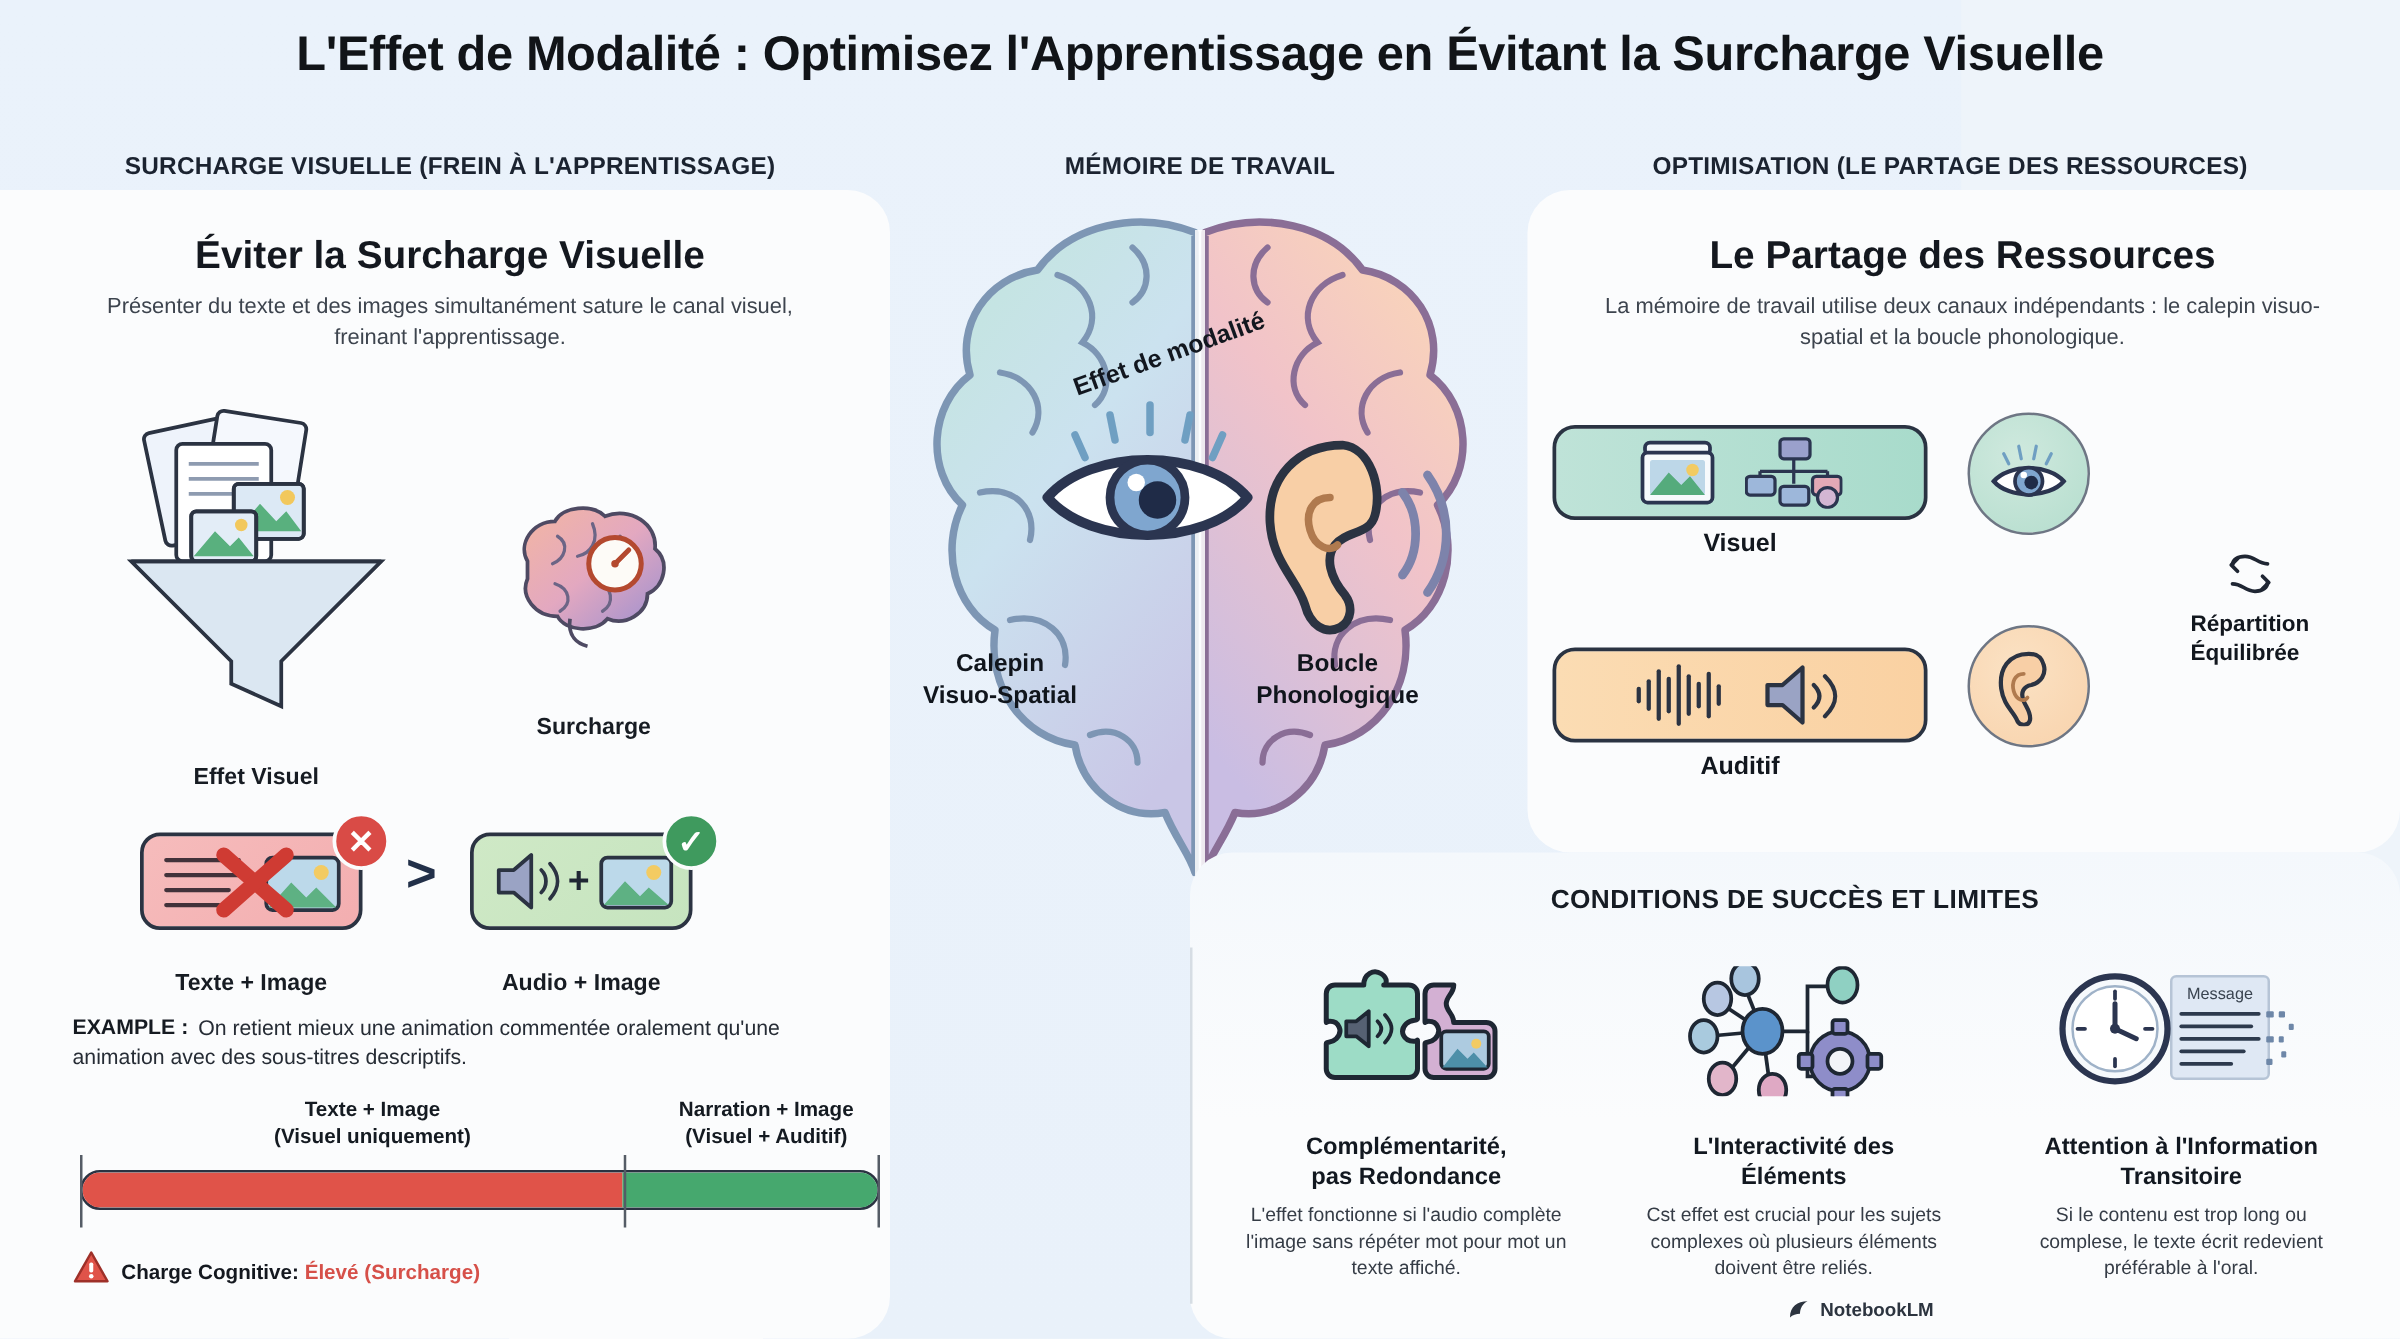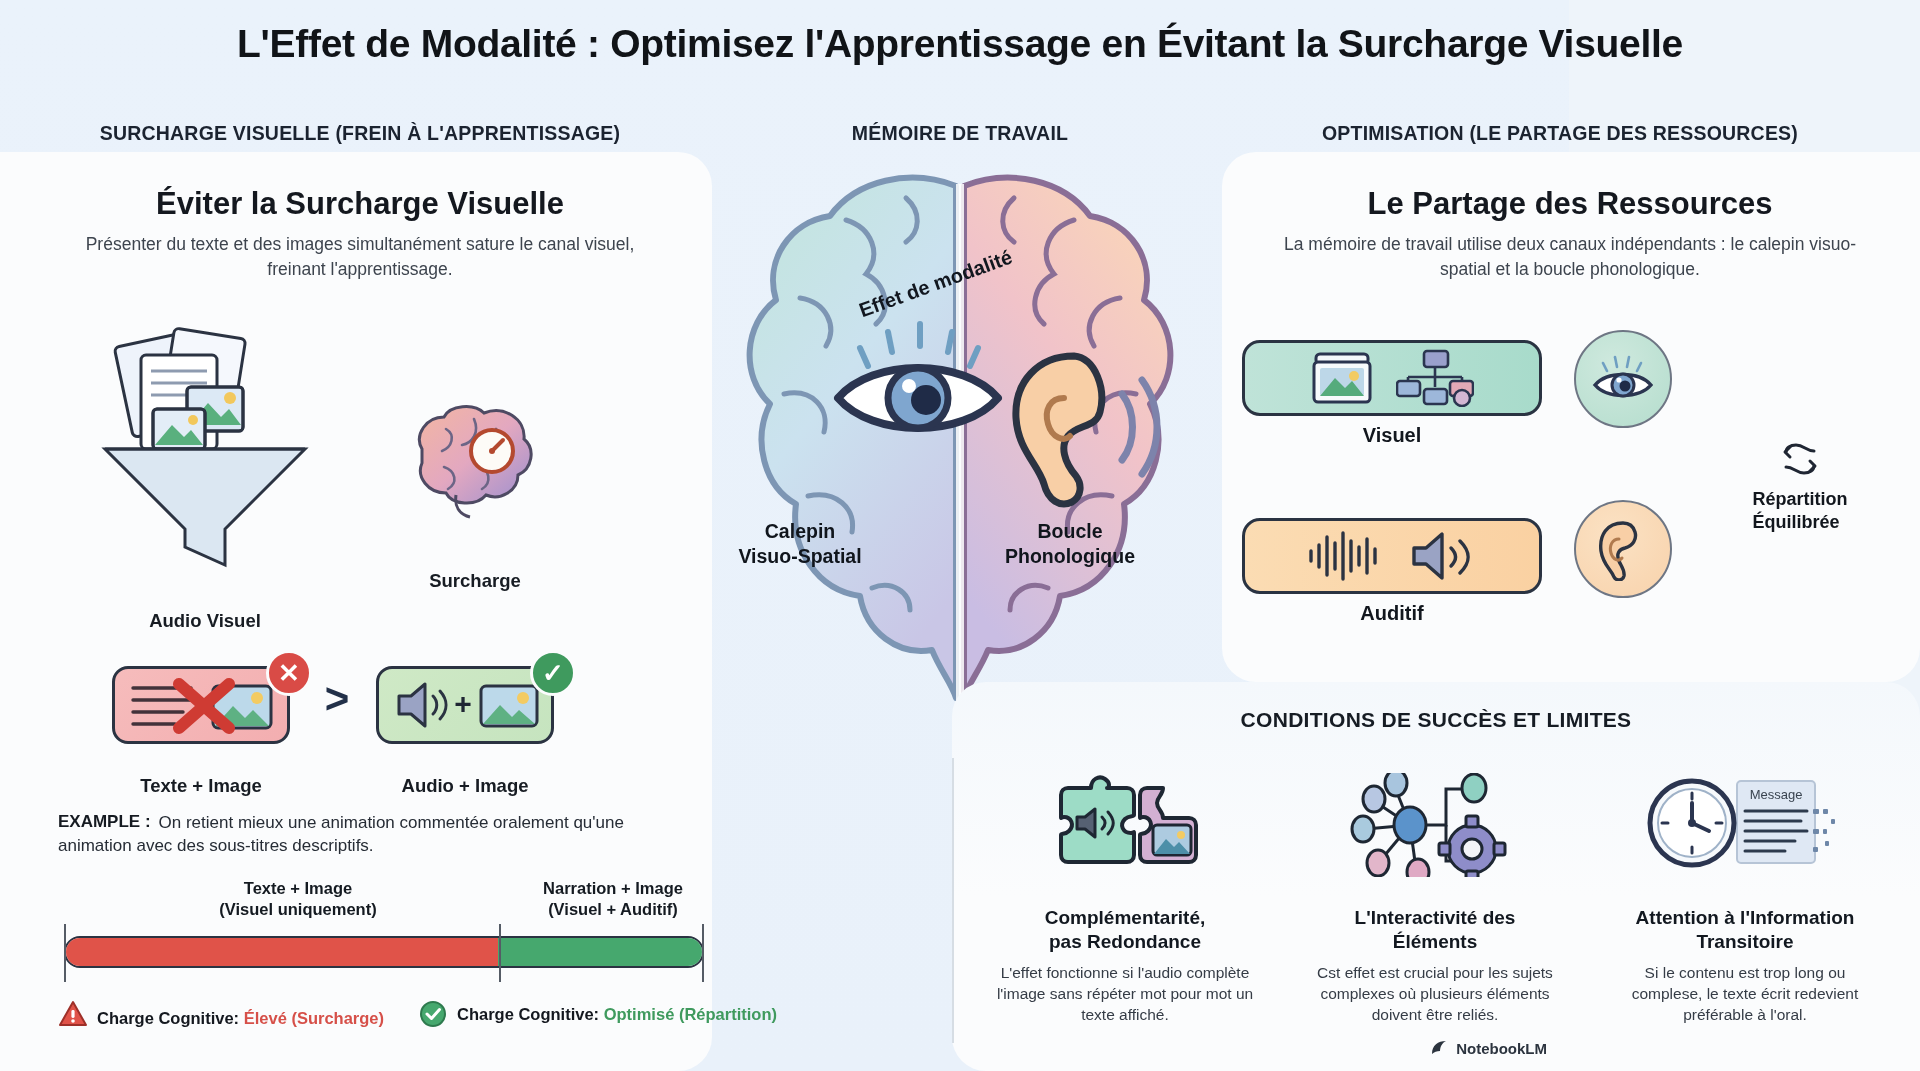--- a/index.html
+++ b/index.html
@@ -222,21 +222,21 @@
             <circle cx="118" cy="95" r="5" fill="#f2c85c" stroke="none"></circle>
             <rect x="78" y="84" width="52" height="40" rx="4" fill="none"></rect>
           </g>
         </g>
 
         <path d="M30 124 L230 124 L150 204 L150 240 L110 222 L110 204 Z" fill="#dbe7f2"></path>
         <line x1="30" y1="124" x2="230" y2="124"></line>
       </g>
     </svg>
   </div>
-  <div class="cap" style="left:75px; top:610px; width:260px;">Audio Visuel</div>
+  <div class="cap" style="left:75px; top:610px; width:260px;">Effet Visuel</div>
 
   <div id="brain-small">
     <svg width="150" height="130" viewBox="0 0 150 130">
       <defs>
         <linearGradient id="gsb" x1="0" y1="0" x2="1" y2="1">
           <stop offset="0%" stop-color="#f3b6a2"></stop>
           <stop offset="50%" stop-color="#e3a8c0"></stop>
           <stop offset="100%" stop-color="#9b8fd0"></stop>
         </linearGradient>
       </defs>
@@ -329,30 +329,20 @@
       <svg width="30" height="28" viewBox="0 0 30 28">
         <path d="M15 2 L28 25 L2 25 Z" fill="#e05349" stroke="#9e3029" stroke-width="2" stroke-linejoin="round"></path>
         <rect x="13.4" y="10" width="3.2" height="8" rx="1.4" fill="#fff"></rect>
         <circle cx="15" cy="21" r="1.8" fill="#fff"></circle>
       </svg>
       <span class="leg-text">
         <span>Charge Cognitive:</span>
         <span class="leg-val-red">Élevé (Surcharge)</span>
       </span>
     </div>
-    <div class="leg-item" style="left:360px; top:0px;">
-      <svg width="30" height="28" viewBox="0 0 30 28">
-        <circle cx="15" cy="14" r="12" fill="#46a86e" stroke="#2e7a4e" stroke-width="2"></circle>
-        <path d="M9 14 L13.5 18.5 L21.5 9.5" fill="none" stroke="#fff" stroke-width="3" stroke-linecap="round" stroke-linejoin="round"></path>
-      </svg>
-      <span class="leg-text">
-        <span>Charge Cognitive:</span>
-        <span class="leg-val-green">Optimisé (Répartition)</span>
-      </span>
-    </div>
   </div>
 
   <div id="brain-center">
     <svg width="600" height="580" viewBox="0 0 600 580">
       <defs>
         <linearGradient id="gL" x1="0.1" y1="0" x2="0.6" y2="1">
           <stop offset="0%" stop-color="#c2e5dd"></stop>
           <stop offset="45%" stop-color="#cbe2ef"></stop>
           <stop offset="100%" stop-color="#c9c6e6"></stop>
         </linearGradient>

